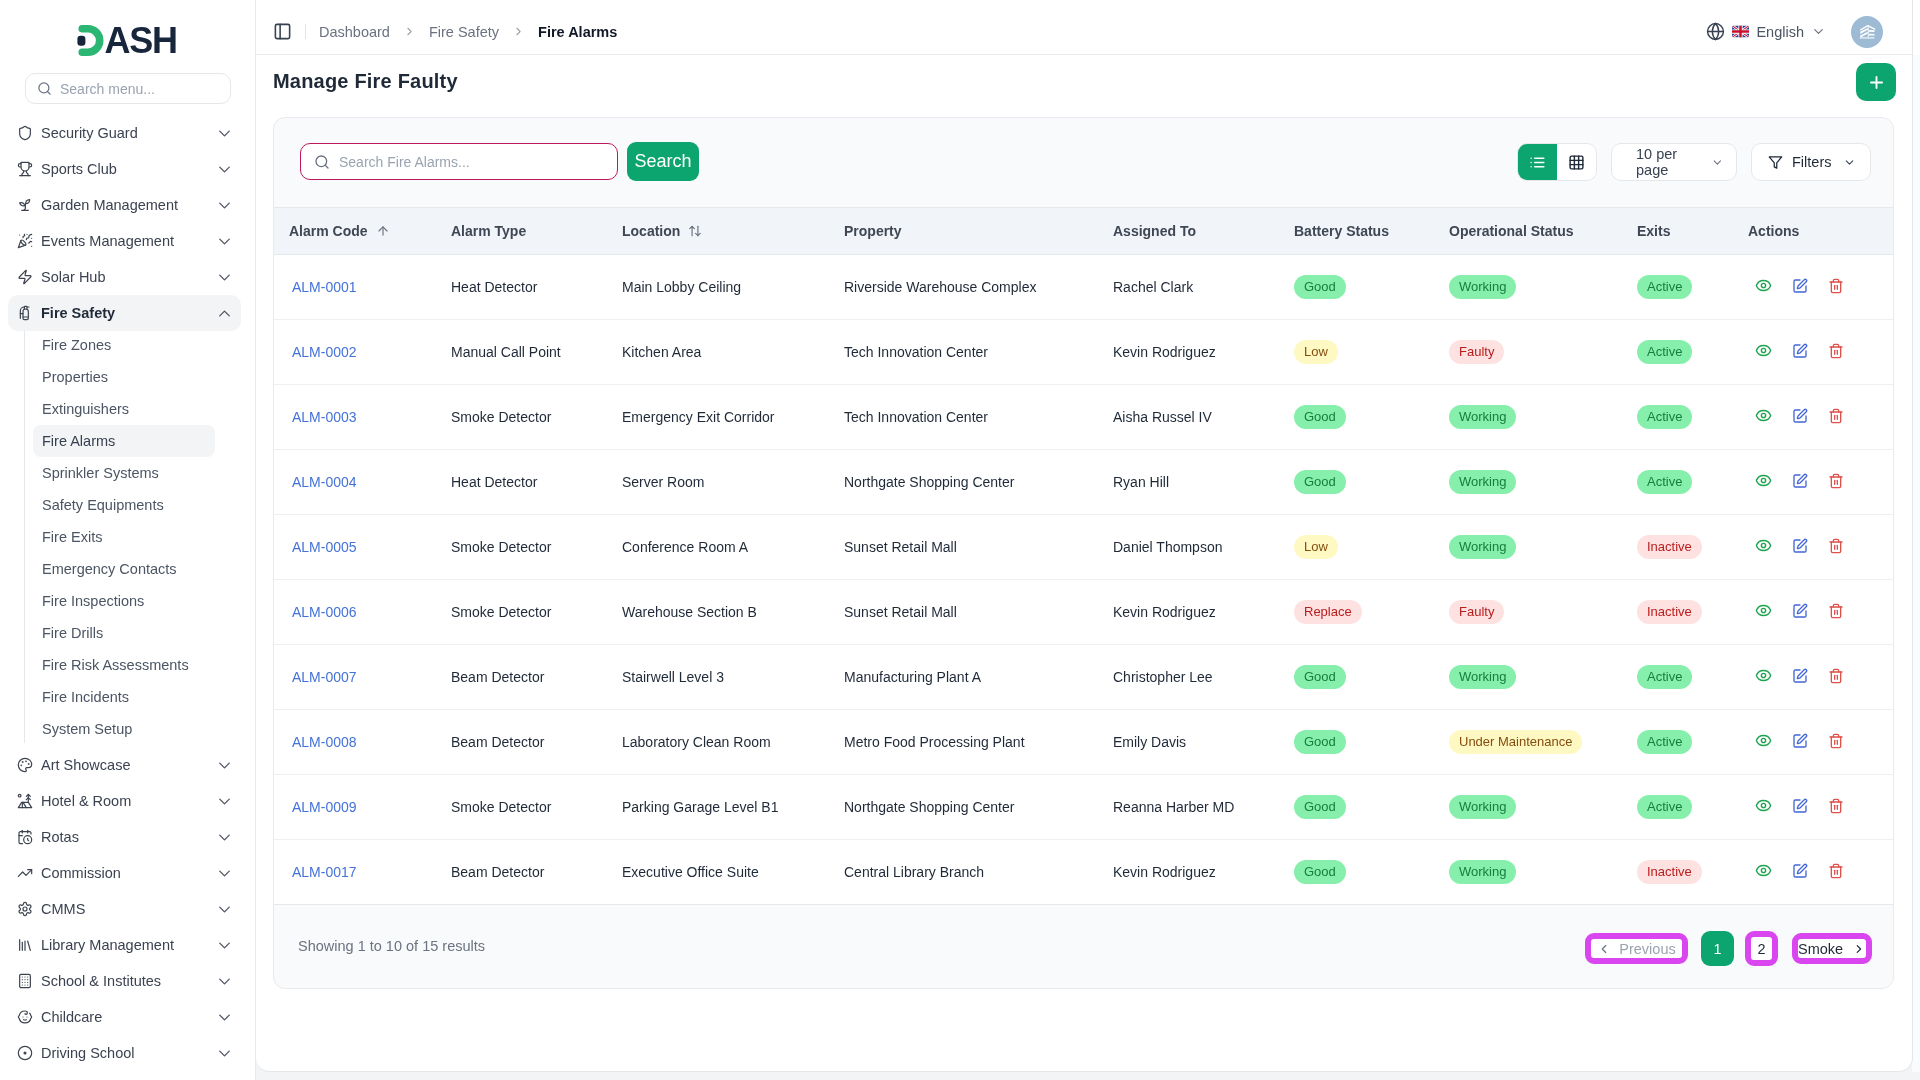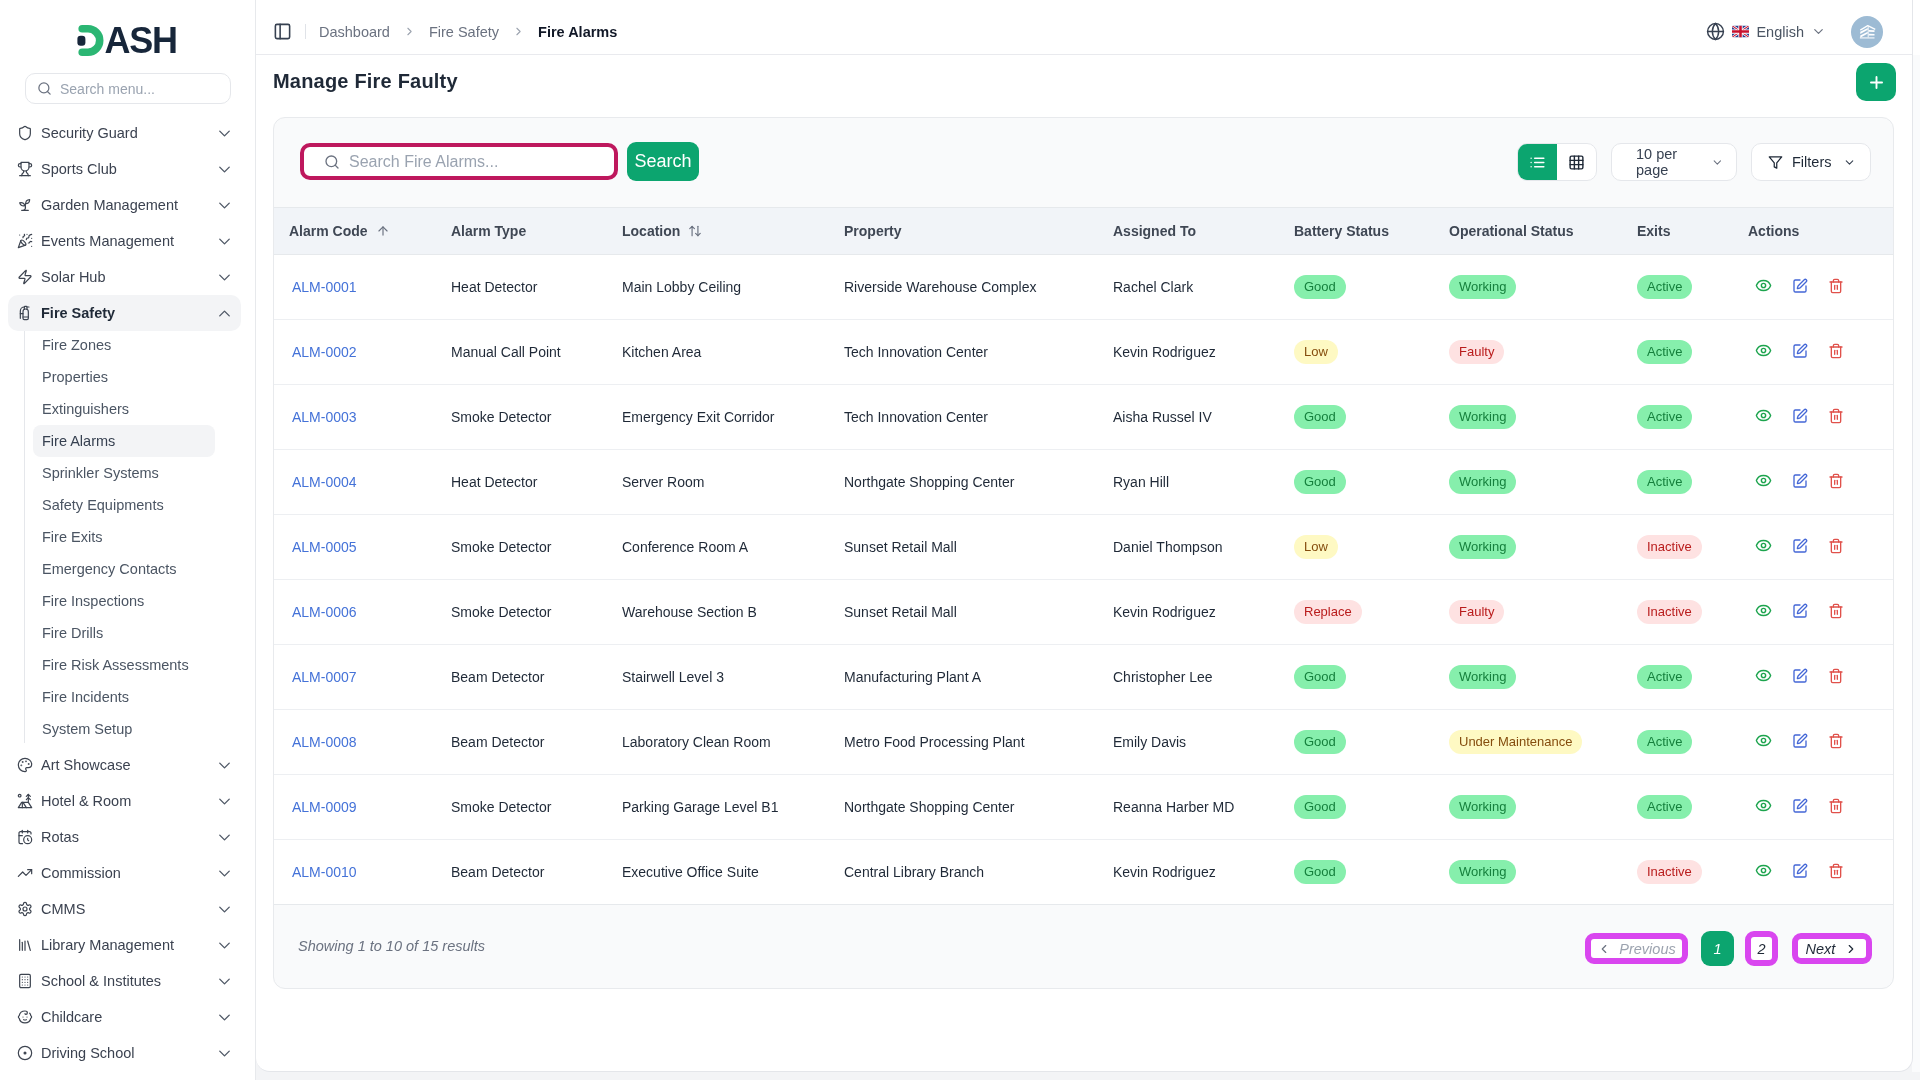--- a/index.html
+++ b/index.html
@@ -25,21 +25,21 @@
 #crumb { left:17px; gap:13px; color:#6b7280; font-size:14.5px; }
 #crumb .divd { width:1px; height:15px; background:#e0e3e8; }
 #crumb .cur { color:#111827; font-weight:600; }
 #tright { right:86px; gap:7px; color:#4b5563; font-size:14.5px; }
 #avatar { position:absolute; right:29px; top:16px; width:32px; height:32px; border-radius:50%; background:#9dbbd4; display:flex; align-items:center; justify-content:center; }
 
 h1 { position:absolute; left:17px; top:70px; font-size:20px; color:#1f2937; letter-spacing:.2px; }
 #plusbtn { position:absolute; left:1600px; top:63px; width:40px; height:38px; background:#0ca56f; border-radius:10px; display:flex; align-items:center; justify-content:center; }
 #card { position:absolute; left:17px; top:117px; width:1621px; height:872px; background:#f9fafb; border:1px solid #e8eaed; border-radius:12px; overflow:hidden; }
 
-#inp { position:absolute; left:26px; top:25px; width:318px; height:37px; background:#fff; border:4px solid #be185d; border-radius:10px; display:flex; align-items:center; padding-left:20px; gap:9px; color:#9aa3b0; font-size:16px; }
+#inp { position:absolute; left:26px; top:25px; width:318px; height:37px; background:#fff; border:1px solid #be185d; border-radius:10px; display:flex; align-items:center; padding-left:13px; gap:9px; color:#9aa3b0; font-size:14px; }
 #sbtn { position:absolute; left:353px; top:24px; width:72px; height:39px; background:#0ca56f; border-radius:9px; color:#fff; font-size:18px; display:flex; align-items:center; justify-content:center; }
 #toggle { position:absolute; left:1243px; top:25px; width:80px; height:38px; background:#fff; border:1px solid #e5e7eb; border-radius:10px; display:flex; overflow:hidden; }
 #toggle .tg { width:40px; height:100%; display:flex; align-items:center; justify-content:center; }
 #toggle .tga { background:#0ca56f; }
 #pp { position:absolute; left:1337px; top:25px; width:126px; height:38px; background:#fff; border:1px solid #e5e7eb; border-radius:10px; display:flex; align-items:center; padding:0 12px 0 24px; color:#374151; font-size:14.5px; }
 #pp svg { margin-left:auto; }
 #flt { position:absolute; left:1477px; top:25px; width:120px; height:38px; background:#fff; border:1px solid #e5e7eb; border-radius:10px; display:flex; align-items:center; padding:0 14px 0 16px; gap:9px; color:#1f2937; font-size:14.5px; }
 #flt svg:last-child { margin-left:auto; }
 
 table { position:absolute; left:0; top:89px; width:1621px; border-collapse:collapse; table-layout:fixed; }
@@ -52,21 +52,21 @@
 tbody tr:last-child td { border-bottom:1px solid #e6e9ec; }
 td a { color:#4472d8; }
 .badge { display:inline-block; padding:4px 10px 5px; border-radius:999px; font-size:13px; }
 .bg { background:#86efac; color:#15803d; }
 .by { background:#fef9c3; color:#854d0e; }
 .br { background:#fee2e2; color:#b91c1c; }
 .acts { }
 .ai { display:inline-block; vertical-align:middle; margin-right:20px; }
 .ai:first-child { margin-left:7px; }
 
-#foot { position:absolute; left:0; top:786px; width:1619px; height:85px; border-radius:0 0 12px 12px;font-style:italic; }
+#foot { position:absolute; left:0; top:786px; width:1619px; height:85px; border-radius:0 0 12px 12px; }
 #foot .info { position:absolute; left:24px; top:34px; font-size:14.5px; color:#6b7280; }
 .pgbtn { position:absolute; background:#fff; border:6px solid #d946ef; border-radius:9px; display:flex; align-items:center; justify-content:center; font-size:14.5px; }
 #prev { left:1311px; top:29px; width:103px; height:31px; color:#9ca3af; gap:8px; }
 #pg1 { left:1427px; top:27px; width:33px; height:35px; background:#0ca56f; border:none; color:#fff; }
 #pg2 { left:1471px; top:27px; width:33px; height:35px; color:#1f2937; }
 #next { left:1518px; top:29px; width:80px; height:31px; color:#1f2937; gap:9px; }
 </style></head>
 <body>
 <div id="app">
   <div id="rg1"></div>
@@ -647,21 +647,21 @@
                     <path d="M18.375 2.625a1 1 0 0 1 3 3l-9.013 9.014a2 2 0 0 1-.853.505l-2.873.84a.5.5 0 0 1-.62-.62l.84-2.873a2 2 0 0 1 .506-.852z"></path>
                   </svg></span><span class="ai"><svg width="16" height="16" viewBox="0 0 24 24" fill="none" stroke="#e0514b" stroke-width="2" stroke-linecap="round" stroke-linejoin="round">
                     <path d="M3 6h18"></path>
                     <path d="M19 6v14c0 1-1 2-2 2H7c-1 0-2-1-2-2V6"></path>
                     <path d="M8 6V4c0-1 1-2 2-2h4c1 0 2 1 2 2v2"></path>
                     <line x1="10" x2="10" y1="11" y2="17"></line>
                     <line x1="14" x2="14" y1="11" y2="17"></line>
                   </svg></span></td>
 </tr>
             <tr>
-<td class="c1"><a>ALM-0010</a></td>
+<td class="c1"><a>ALM-0017</a></td>
               <td>Beam Detector</td>
               <td>Executive Office Suite</td>
               <td>Central Library Branch</td>
               <td>Kevin Rodriguez</td>
 <td><span class="badge bg">Good</span></td>
 <td><span class="badge bg">Working</span></td>
 <td><span class="badge br">Inactive</span></td>
 <td class="acts"><span class="ai"><svg width="17" height="17" viewBox="0 0 24 24" fill="none" stroke="#1da44e" stroke-width="2" stroke-linecap="round" stroke-linejoin="round">
                     <path d="M2.06 12.35a1 1 0 0 1 0-.7 10.7 10.7 0 0 1 19.88 0 1 1 0 0 1 0 .7 10.7 10.7 0 0 1-19.88 0"></path>
                     <circle cx="12" cy="12" r="3"></circle>
@@ -682,20 +682,20 @@
         <span class="info">Showing 1 to 10 of 15 results</span>
         <div class="pgbtn" id="prev">
             <svg width="14" height="14" viewBox="0 0 24 24" fill="none" stroke="#6b7280" stroke-width="2" stroke-linecap="round" stroke-linejoin="round">
               <path d="m15 18-6-6 6-6"></path>
             </svg>
             <span>Previous</span>
           </div>
         <div class="pgbtn" id="pg1">1</div>
         <div class="pgbtn" id="pg2">2</div>
         <div class="pgbtn" id="next">
-            <span>Next</span>
+            <span>Smoke</span>
             <svg width="14" height="14" viewBox="0 0 24 24" fill="none" stroke="#1f2937" stroke-width="2" stroke-linecap="round" stroke-linejoin="round">
               <path d="m9 18 6-6-6-6"></path>
             </svg>
           </div>
       </div>
     </div>
   </div>
 </div>
 </body></html>

